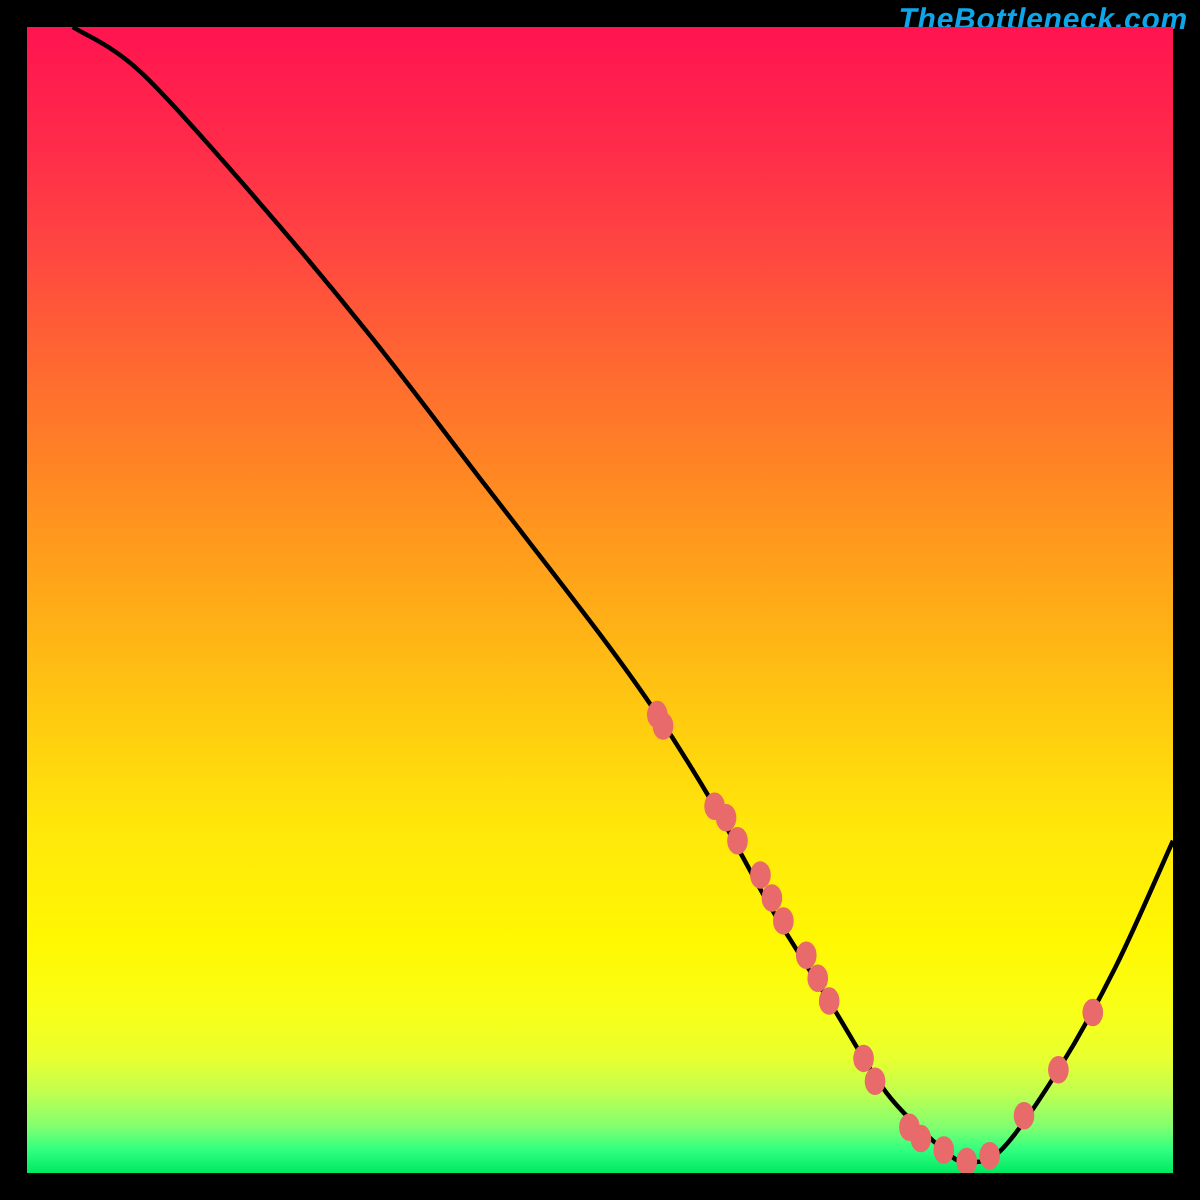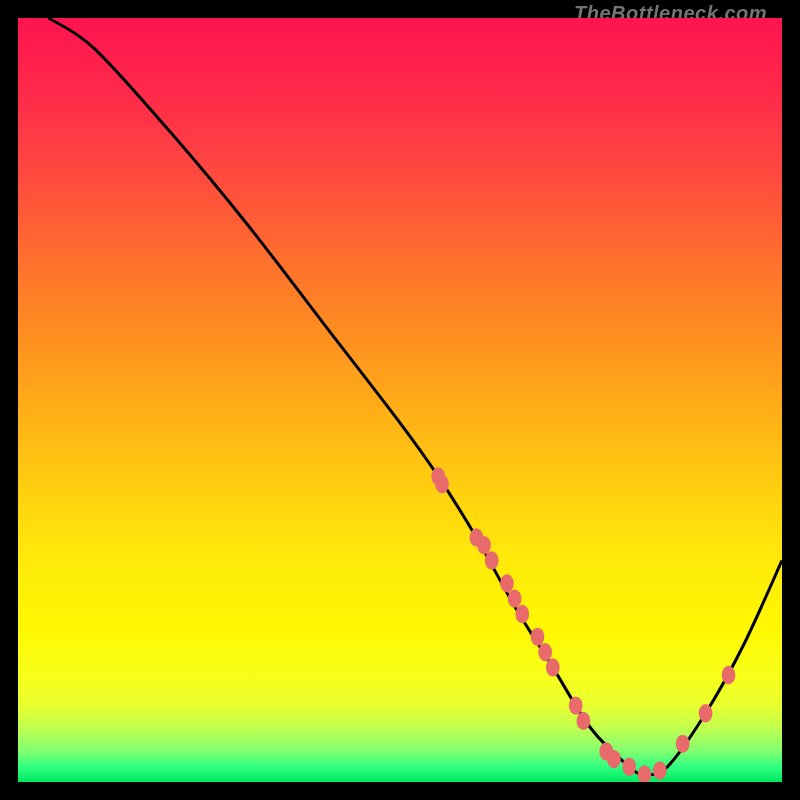--- a/index.html
+++ b/index.html
@@ -16,21 +16,21 @@
       #ffca10 60%,
       #ffe80a 70%,
       #fff802 80%,
       #f8ff18 86%,
       #e8ff30 90%,
       #c0ff50 93%,
       #80ff70 96%,
       #30ff80 98%,
       #00e860 100%)}
   svg{position:absolute;inset:0}
-  .wm{position:absolute;top:2px;right:33px;color:#737373;font:italic 700 20px Arial,Helvetica,sans-serif;letter-spacing:.5px}
+  .wm{position:absolute;top:2px;right:8px;color:#0ea5e9;font:italic 700 20px Arial,Helvetica,sans-serif;letter-spacing:.5px}
   .curve{fill:none;stroke:#000;stroke-width:3}
   .dot{fill:#e86a6a}
 </style>
 </head>
 <body>
 
 <div class="wrap">
   <div class="wm">TheBottleneck.com</div>
   <div class="plot">
     <div class="grad"></div>

